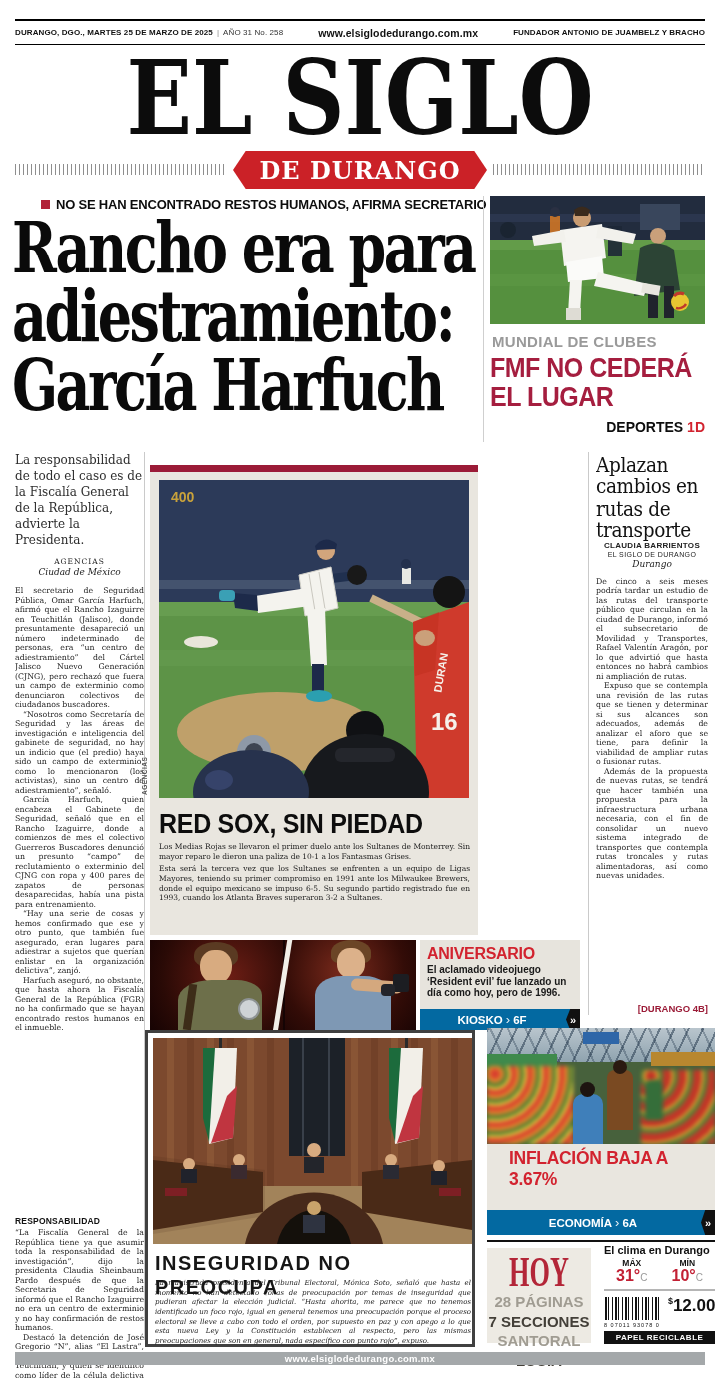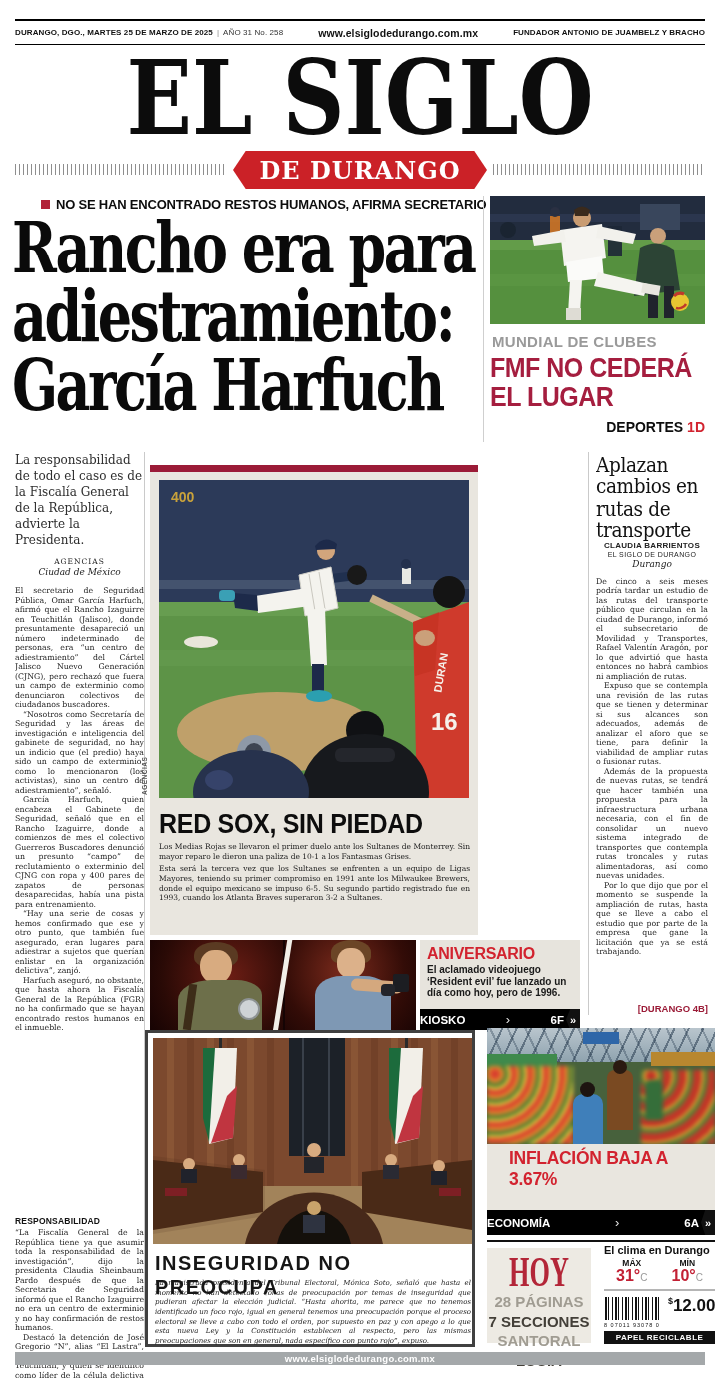--- a/index.html
+++ b/index.html
@@ -76,22 +76,22 @@
        font-family:"DejaVu Serif", serif; font-size:7.5px; line-height:1.32; text-align:justify; color:#1c1c1c; }
   #redsox-body p + p { margin-top:2px; }
 
   
   #game-photo { position:absolute; left:150px; top:940px; width:266px; height:90px; overflow:hidden; background:#150404; }
   .gpanel { position:absolute; top:0; height:90px; }
   #kiosko-box { position:absolute; left:420px; top:940px; width:160px; height:90px; background:#e7e4dd; }
   #kiosko-box .inner { padding:5px 7px 0 7px; }
   .teaser-title { color:#d2232f; font-weight:bold; font-size:16px; letter-spacing:-0.3px; }
   .teaser-text { font-size:10px; font-weight:bold; line-height:1.16; color:#1a1a1a; margin-top:1px; }
-  .section-bar { position:absolute; left:0; right:0; bottom:0; height:21px; background:#000000;
-       display:flex; align-items:center; justify-content:space-between; color:#fff; font-weight:bold;
+  .section-bar { position:absolute; left:0; right:0; bottom:0; height:21px; background:#0369a1;
+       display:flex; align-items:center; justify-content:center; color:#fff; font-weight:bold;
        font-size:11.5px; padding-right:16px; }
   .section-bar .chev { font-weight:normal; font-size:13px; margin:0 3px; opacity:0.9; }
   .bar-end { position:absolute; right:0; top:0; bottom:0; width:14px; background:#111;
        clip-path:polygon(30% 0,100% 0,100% 100%,30% 100%,0 50%);
        color:#fff; font-size:11px; display:flex; align-items:center; justify-content:center; }
 
   
   #transport { position:absolute; left:596px; top:454px; width:112px; height:561px; overflow:hidden; }
   #transport-headline { font-family:"DejaVu Serif", serif; font-weight:normal; font-size:18.5px;
        line-height:1.05; letter-spacing:-0.4px; color:#111; transform:scaleY(1.12); transform-origin:left top; }
@@ -353,21 +353,20 @@
     <div id="transport-headline" class="serif">Aplazan cambios en rutas de transporte</div>
     <div class="byline-block">
       <div class="byline">CLAUDIA BARRIENTOS</div>
       <div class="org">EL SIGLO DE DURANGO</div>
       <div class="dateline">Durango</div>
     </div>
     <div class="bodytext">
       <p>De cinco a seis meses podría tardar un estudio de las rutas del transporte público que circulan en la ciudad de Durango, informó el subsecretario de Movilidad y Transportes, Rafael Valentín Aragón, por lo que advirtió que hasta entonces no habrá cambios ni ampliación de rutas.</p>
       <p>Expuso que se contempla una revisión de las rutas que se tienen y determinar si sus alcances son adecuados, además de analizar el aforo que se tiene, para definir la viabilidad de ampliar rutas o fusionar rutas.</p>
       <p>Además de la propuesta de nuevas rutas, se tendrá que hacer también una propuesta para la infraestructura urbana necesaria, con el fin de consolidar un nuevo sistema integrado de transportes que contempla rutas troncales y rutas alimentadoras, así como nuevas unidades.</p>
-      <p>Por lo que dijo que por el momento se suspende la ampliación de rutas, hasta que se lleve a cabo el estudio que por parte de la empresa que gane la licitación que ya se está trabajando.</p>
     </div>
     <div id="transport-jump">[DURANGO 4B]</div>
   </div>
 
   <div id="econ-box">
     <div id="econ-photo">
       <div class="ill" style="left:0;top:0;width:228px;height:34px;background:linear-gradient(180deg,#b9c5cd 0%,#8fa3af 100%);"></div>
       <div class="ill" style="left:0;top:0;width:228px;height:34px;background:repeating-linear-gradient(115deg,rgba(40,60,80,0.55) 0 2px,transparent 2px 13px),repeating-linear-gradient(65deg,rgba(40,60,80,0.35) 0 2px,transparent 2px 16px);"></div>
       <div class="ill" style="left:96px;top:4px;width:36px;height:12px;background:#2e66a8;"></div>
       <div class="ill" style="left:0;top:26px;width:70px;height:16px;background:#3f8a4c;border-radius:0 0 6px 0;"></div>

